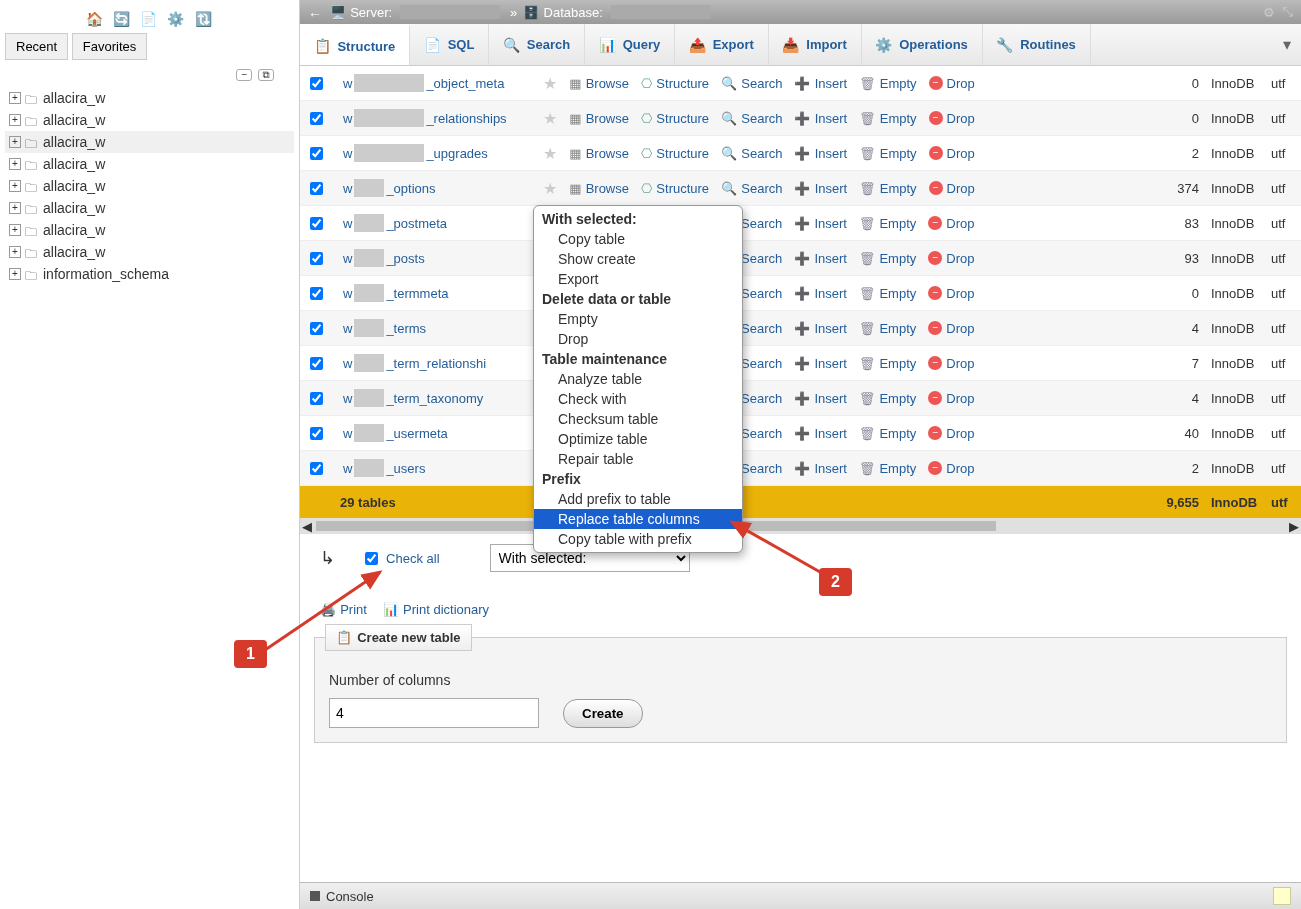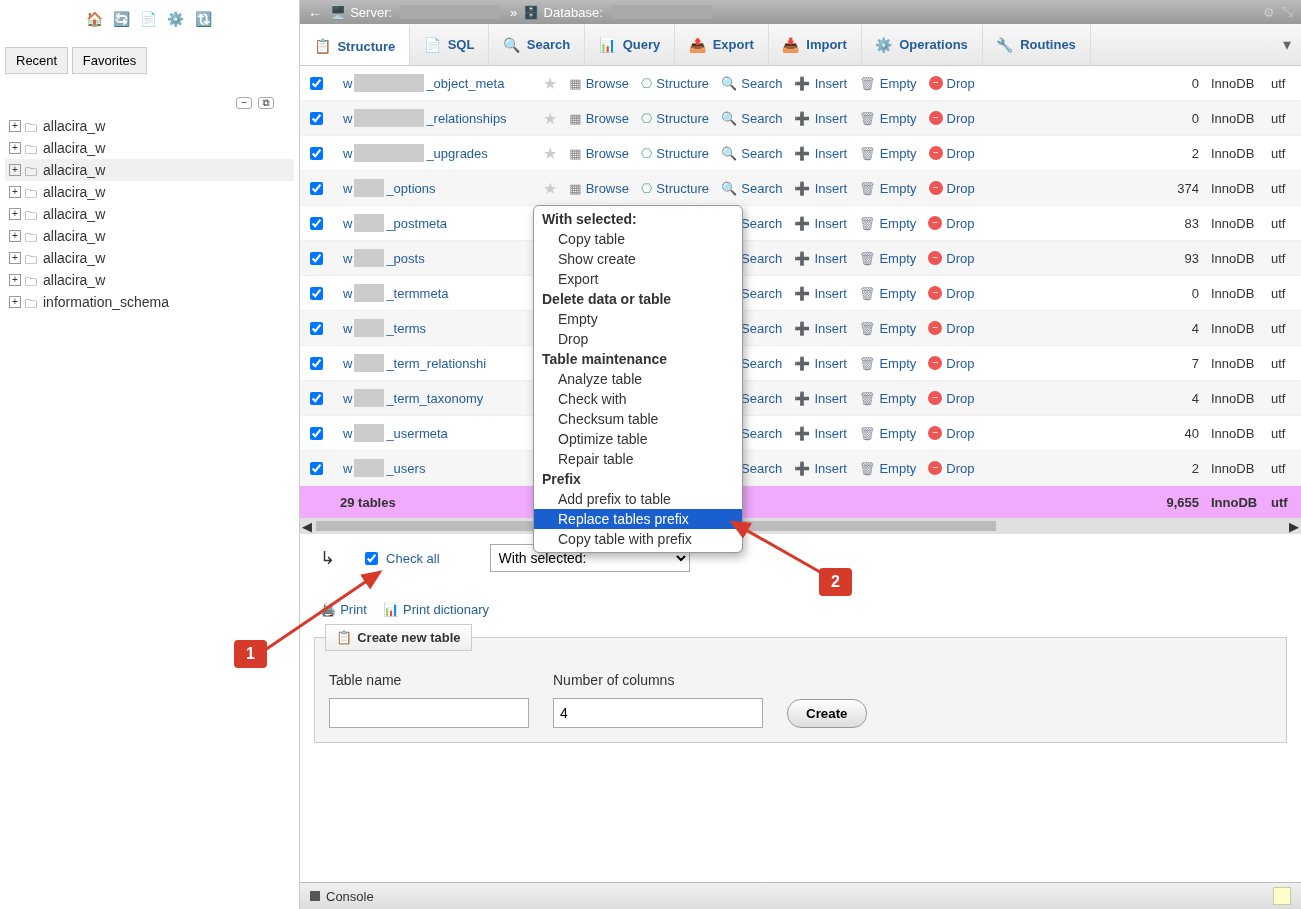--- a/index.html
+++ b/index.html
@@ -5,21 +5,21 @@
 * { box-sizing: border-box; margin: 0; padding: 0; }
 body { font-family: Arial, sans-serif; font-size: 13px; color: #333; background: #fff; width: 1301px; height: 909px; overflow: hidden; position: relative; }
 .sidebar { position: absolute; left: 0; top: 0; width: 300px; height: 100%; background: #fff; border-right: 1px solid #ccc; padding: 5px; }
 .logo { text-align: center; margin: 8px 0; }
 .logo-text { font-family: Georgia, serif; font-size: 26px; font-style: italic; font-weight: bold; }
 .logo-php { color: #7a8ab0; }
 .logo-my { color: #f89c0e; }
 .logo-admin { color: #888; }
 .toolbar { text-align: center; margin: 6px 0; }
 .toolbar span { margin: 0 3px; font-size: 14px; }
-.tabs-btns { margin: 20px 0; }
+.tabs-btns { margin: 6px 0; }
 .tabs-btns button { background: #f0f0f0; border: 1px solid #ccc; padding: 5px 10px; font-size: 13px; cursor: pointer; }
 .collapse-row { text-align: right; padding-right: 20px; margin: 4px 0; }
 .collapse-row span { display: inline-block; width: 16px; height: 12px; border: 1px solid #aaa; border-radius: 3px; margin-left: 2px; text-align: center; font-size: 10px; line-height: 10px; }
 .tree { margin-top: 6px; }
 .tree-item { padding: 3px 4px; display: flex; align-items: center; font-size: 14px; }
 .tree-item.hover { background: #f0f0f0; }
 .tree-icon { display: inline-block; width: 12px; height: 12px; border: 1px solid #999; margin-right: 4px; text-align: center; line-height: 10px; font-size: 10px; }
 .tree-db { display: inline-block; width: 14px; height: 14px; margin-right: 4px; font-size: 12px; }
 .main { position: absolute; left: 300px; top: 0; right: 0; height: 100%; overflow: hidden; }
 .topbar { background: linear-gradient(#bbb, #999); height: 24px; display: flex; align-items: center; padding: 0 8px; color: #fff; font-size: 13px; }
@@ -40,21 +40,21 @@
 .table-row.alt { background: #f6f6f6; }
 .table-row input[type=checkbox] { margin-right: 20px; }
 .table-name { color: #245e9a; width: 200px; display: flex; align-items: center; }
 .table-name .prefix { background: #ccc; color: #ccc; display: inline-block; height: 18px; margin: 0 2px; }
 .star { color: #ccc; font-size: 16px; margin-right: 12px; }
 .action { color: #245e9a; display: flex; align-items: center; margin-right: 12px; cursor: pointer; }
 .action .aicon { margin-right: 4px; font-size: 13px; }
 .rowcount { width: 40px; text-align: right; margin-left: auto; margin-right: 12px; }
 .engine { width: 60px; }
 .collation { width: 30px; }
-.summary-row { display: flex; align-items: center; height: 32px; padding-left: 40px; font-weight: bold; background: #f0abfc; }
+.summary-row { display: flex; align-items: center; height: 32px; padding-left: 40px; font-weight: bold; background: #eab308; }
 .summary-row .sum-left { }
 .summary-row .sum-right { margin-left: auto; display: flex; }
 .summary-row .sum-right span { display: inline-block; }
 .hscroll { background: #e0e0e0; height: 16px; display: flex; align-items: center; }
 .hscroll .hl { width: 14px; text-align: center; }
 .hscroll .hr { width: 14px; text-align: center; margin-left: auto; }
 .hscroll .hthumb { background: #bbb; height: 10px; width: 680px; margin-left: 2px; }
 .check-all-row { display: flex; align-items: center; padding: 10px 20px; }
 .check-all-row .arr { font-size: 18px; margin-right: 30px; }
 .check-all-row input { margin-right: 8px; }
@@ -648,24 +648,20 @@
           <span>Print dictionary</span>
         </span>
     </div>
     <div class="create-panel">
       <div class="legend">
           <span class="licon">📋</span>
           <span>Create new table</span>
         </div>
       <div class="create-form">
         <div class="fld">
-          <label>Table name</label>
-          <input type="text" style="width: 200px;">
-        </div>
-        <div class="fld">
           <label>Number of columns</label>
           <input type="text" style="width: 210px;" value="4">
         </div>
         <button class="btn">Create</button>
       </div>
     </div>
   </div>
 </div>
 
 <div class="context-menu">
@@ -677,21 +673,21 @@
   <div class="mi">Empty</div>
   <div class="mi">Drop</div>
   <div class="hdr">Table maintenance</div>
   <div class="mi">Analyze table</div>
   <div class="mi">Check with</div>
   <div class="mi">Checksum table</div>
   <div class="mi">Optimize table</div>
   <div class="mi">Repair table</div>
   <div class="hdr">Prefix</div>
   <div class="mi">Add prefix to table</div>
-  <div class="mi hl">Replace tables prefix</div>
+  <div class="mi hl">Replace table columns</div>
   <div class="mi">Copy table with prefix</div>
 </div>
 
 <div class="console-bar">
   <span class="cicon"></span>
   <span>Console</span>
   <span class="note"></span>
 </div>
 
 <div class="anno" style="left:234px; top:640px;">

